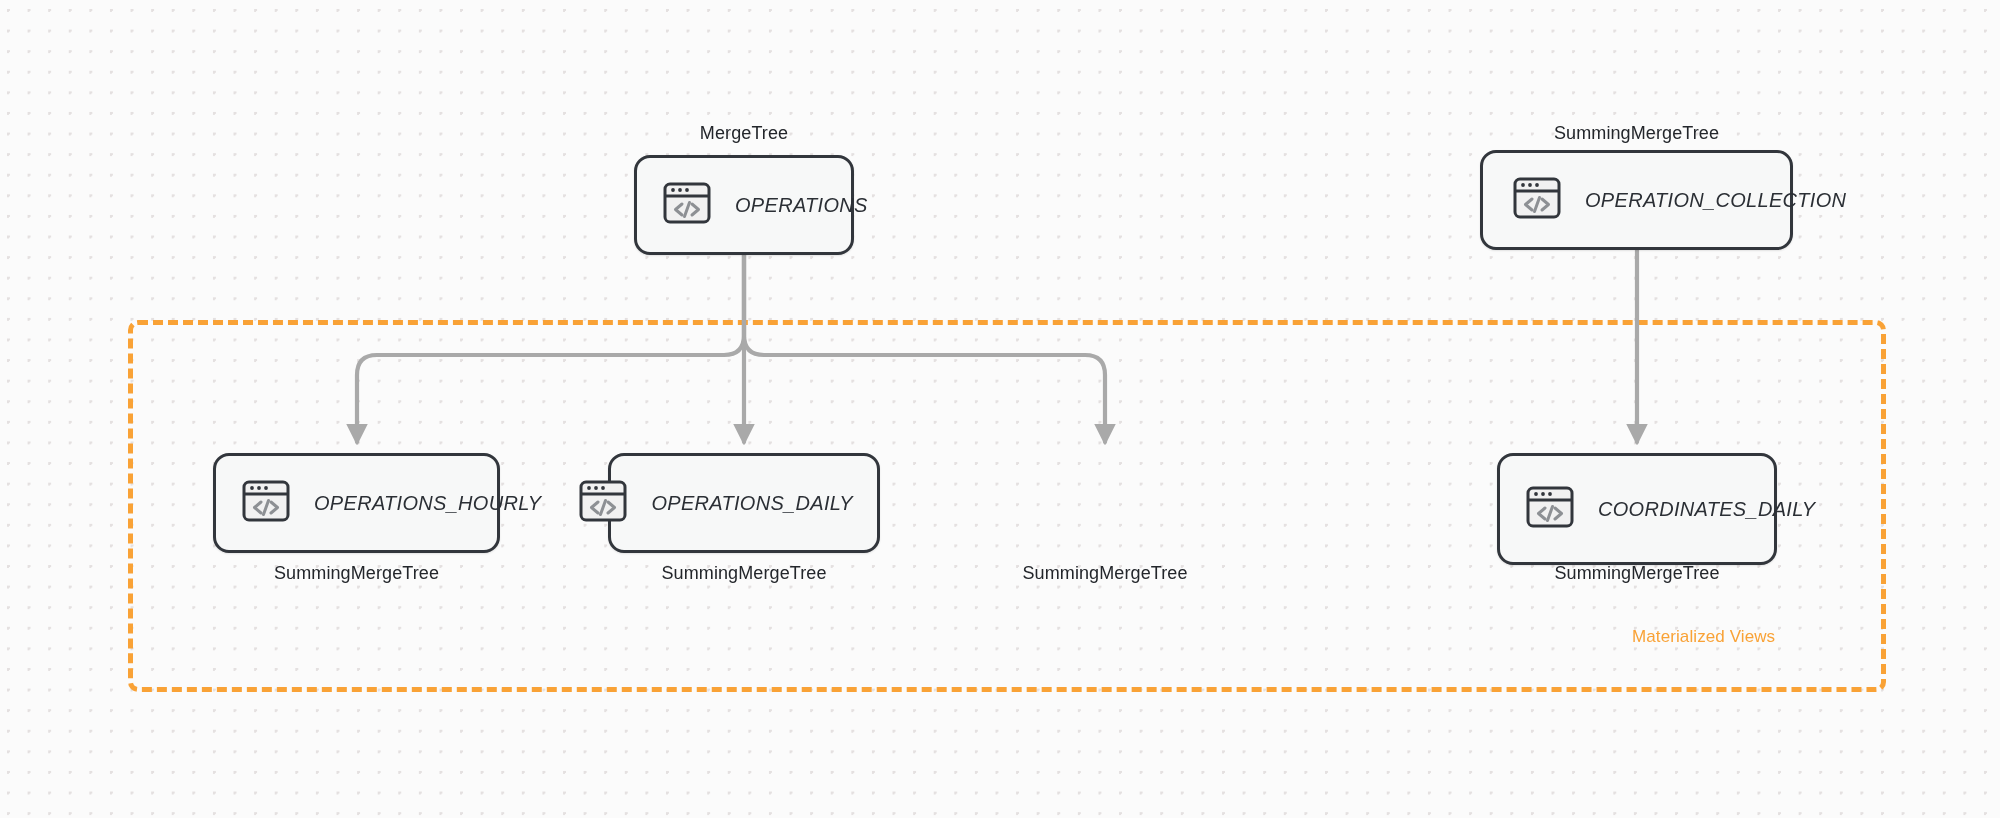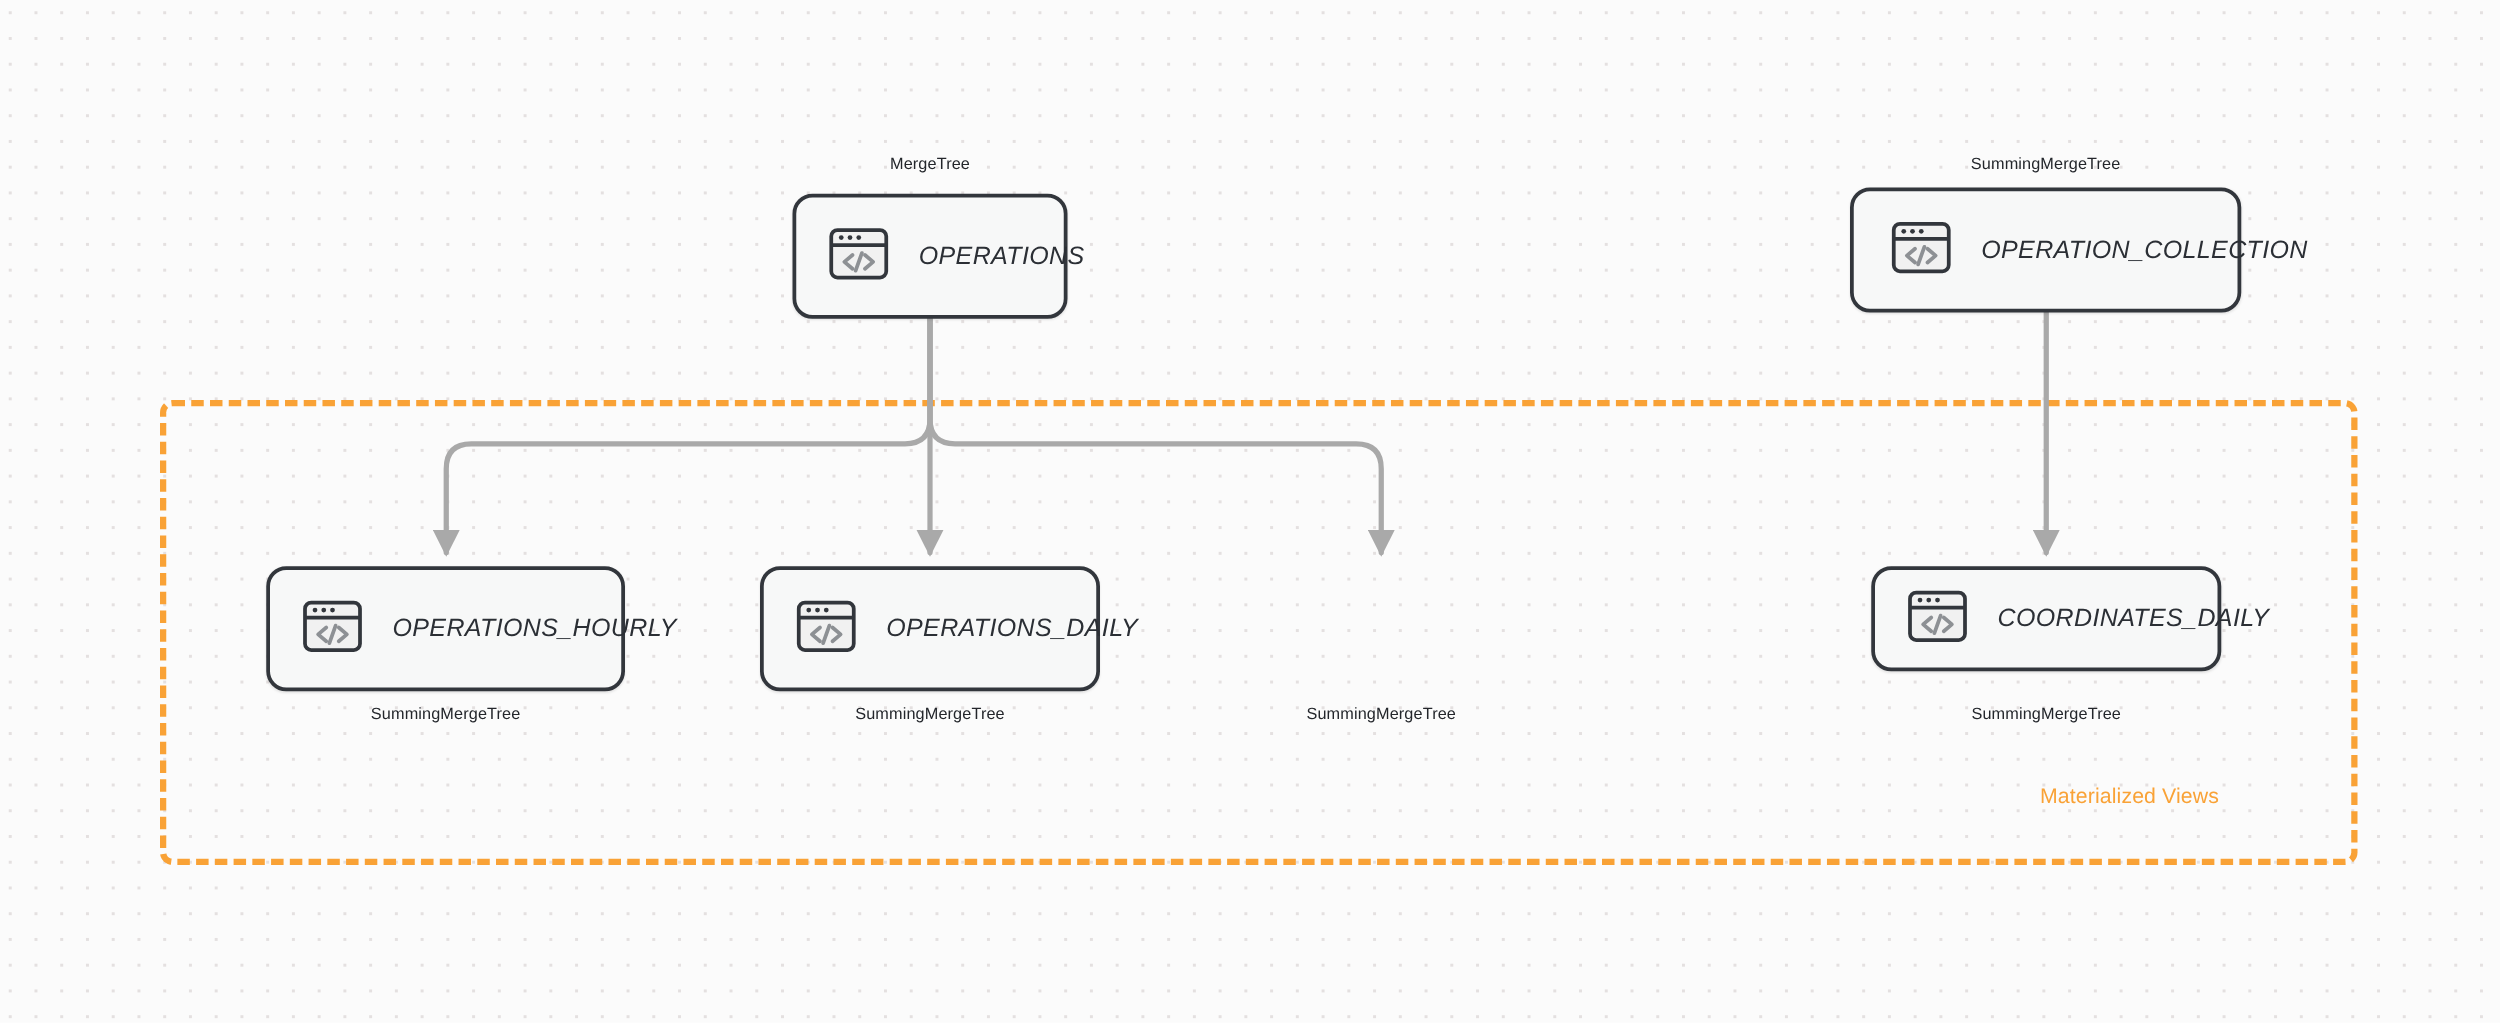--- a/index.html
+++ b/index.html
@@ -65,21 +65,21 @@
     letter-spacing: 0.3px;
     margin-left: 22px;
   }
 
   
   .win-icon { flex: 0 0 auto; display: block; }
 
   
   .caption {
     position: absolute;
-    font-size: 13px;
+    font-size: 18px;
     color: #23262b;
     white-space: nowrap;
     text-align: center;
     letter-spacing: 0.1px;
   }
 </style>
 </head>
 <body>
 
 <div id="canvas">
@@ -152,38 +152,38 @@
         <circle cx="19" cy="13" r="1.9" fill="#32363c"></circle>
         <circle cx="26" cy="13" r="1.9" fill="#32363c"></circle>
         <path d="M 21 27 L 14.5 32.5 L 21 38" fill="none" stroke="#8d9094" stroke-width="3" stroke-linecap="round" stroke-linejoin="round"></path>
         <path d="M 31 27 L 37.5 32.5 L 31 38" fill="none" stroke="#8d9094" stroke-width="3" stroke-linecap="round" stroke-linejoin="round"></path>
         <path d="M 28.5 25.5 L 23.5 39.5" fill="none" stroke="#8d9094" stroke-width="3" stroke-linecap="round"></path>
       </svg>
     </span>
     <span class="node-label">OPERATIONS_HOURLY</span>
   </div>
 
-  <div class="node" style="left:608px; top:453px; width:272px; height:100px;">
+  <div class="node" style="left:608px; top:453px; width:272px; height:100px;justify-content:flex-end;">
     <span class="win-icon">
       <svg width="52" height="52" viewBox="0 0 52 52" xmlns="http://www.w3.org/2000/svg">
         <rect x="4" y="7" width="44" height="38" rx="5" ry="5" fill="#f1f1f1" stroke="#32363c" stroke-width="3"></rect>
         <path d="M 4 19 L 48 19" stroke="#32363c" stroke-width="3"></path>
         <circle cx="12" cy="13" r="1.9" fill="#32363c"></circle>
         <circle cx="19" cy="13" r="1.9" fill="#32363c"></circle>
         <circle cx="26" cy="13" r="1.9" fill="#32363c"></circle>
         <path d="M 21 27 L 14.5 32.5 L 21 38" fill="none" stroke="#8d9094" stroke-width="3" stroke-linecap="round" stroke-linejoin="round"></path>
         <path d="M 31 27 L 37.5 32.5 L 31 38" fill="none" stroke="#8d9094" stroke-width="3" stroke-linecap="round" stroke-linejoin="round"></path>
         <path d="M 28.5 25.5 L 23.5 39.5" fill="none" stroke="#8d9094" stroke-width="3" stroke-linecap="round"></path>
       </svg>
     </span>
     <span class="node-label">OPERATIONS_DAILY</span>
   </div>
 
 
-  <div class="node" style="left:1497px; top:453px; width:280px; height:84px;">
+  <div class="node" style="left:1497px; top:453px; width:280px; height:112px;">
     <span class="win-icon">
       <svg width="52" height="52" viewBox="0 0 52 52" xmlns="http://www.w3.org/2000/svg">
         <rect x="4" y="7" width="44" height="38" rx="5" ry="5" fill="#f1f1f1" stroke="#32363c" stroke-width="3"></rect>
         <path d="M 4 19 L 48 19" stroke="#32363c" stroke-width="3"></path>
         <circle cx="12" cy="13" r="1.9" fill="#32363c"></circle>
         <circle cx="19" cy="13" r="1.9" fill="#32363c"></circle>
         <circle cx="26" cy="13" r="1.9" fill="#32363c"></circle>
         <path d="M 21 27 L 14.5 32.5 L 21 38" fill="none" stroke="#8d9094" stroke-width="3" stroke-linecap="round" stroke-linejoin="round"></path>
         <path d="M 31 27 L 37.5 32.5 L 31 38" fill="none" stroke="#8d9094" stroke-width="3" stroke-linecap="round" stroke-linejoin="round"></path>
         <path d="M 28.5 25.5 L 23.5 39.5" fill="none" stroke="#8d9094" stroke-width="3" stroke-linecap="round"></path>

